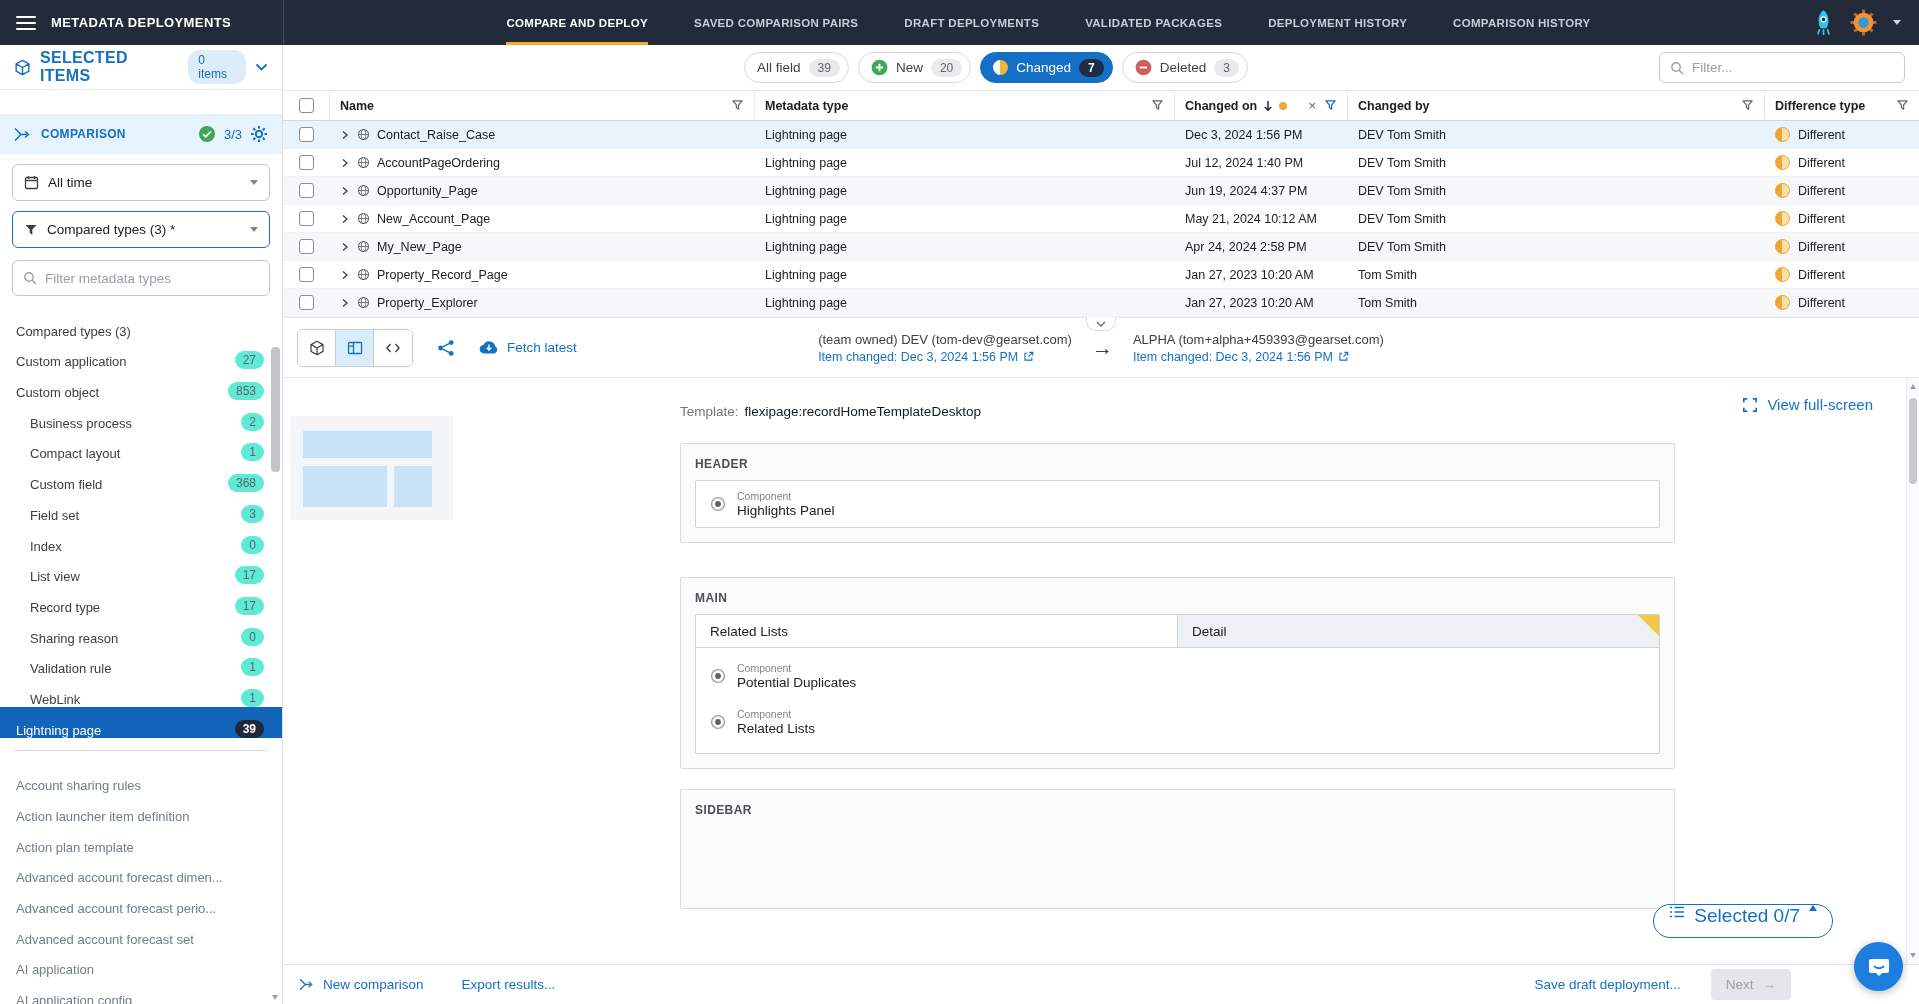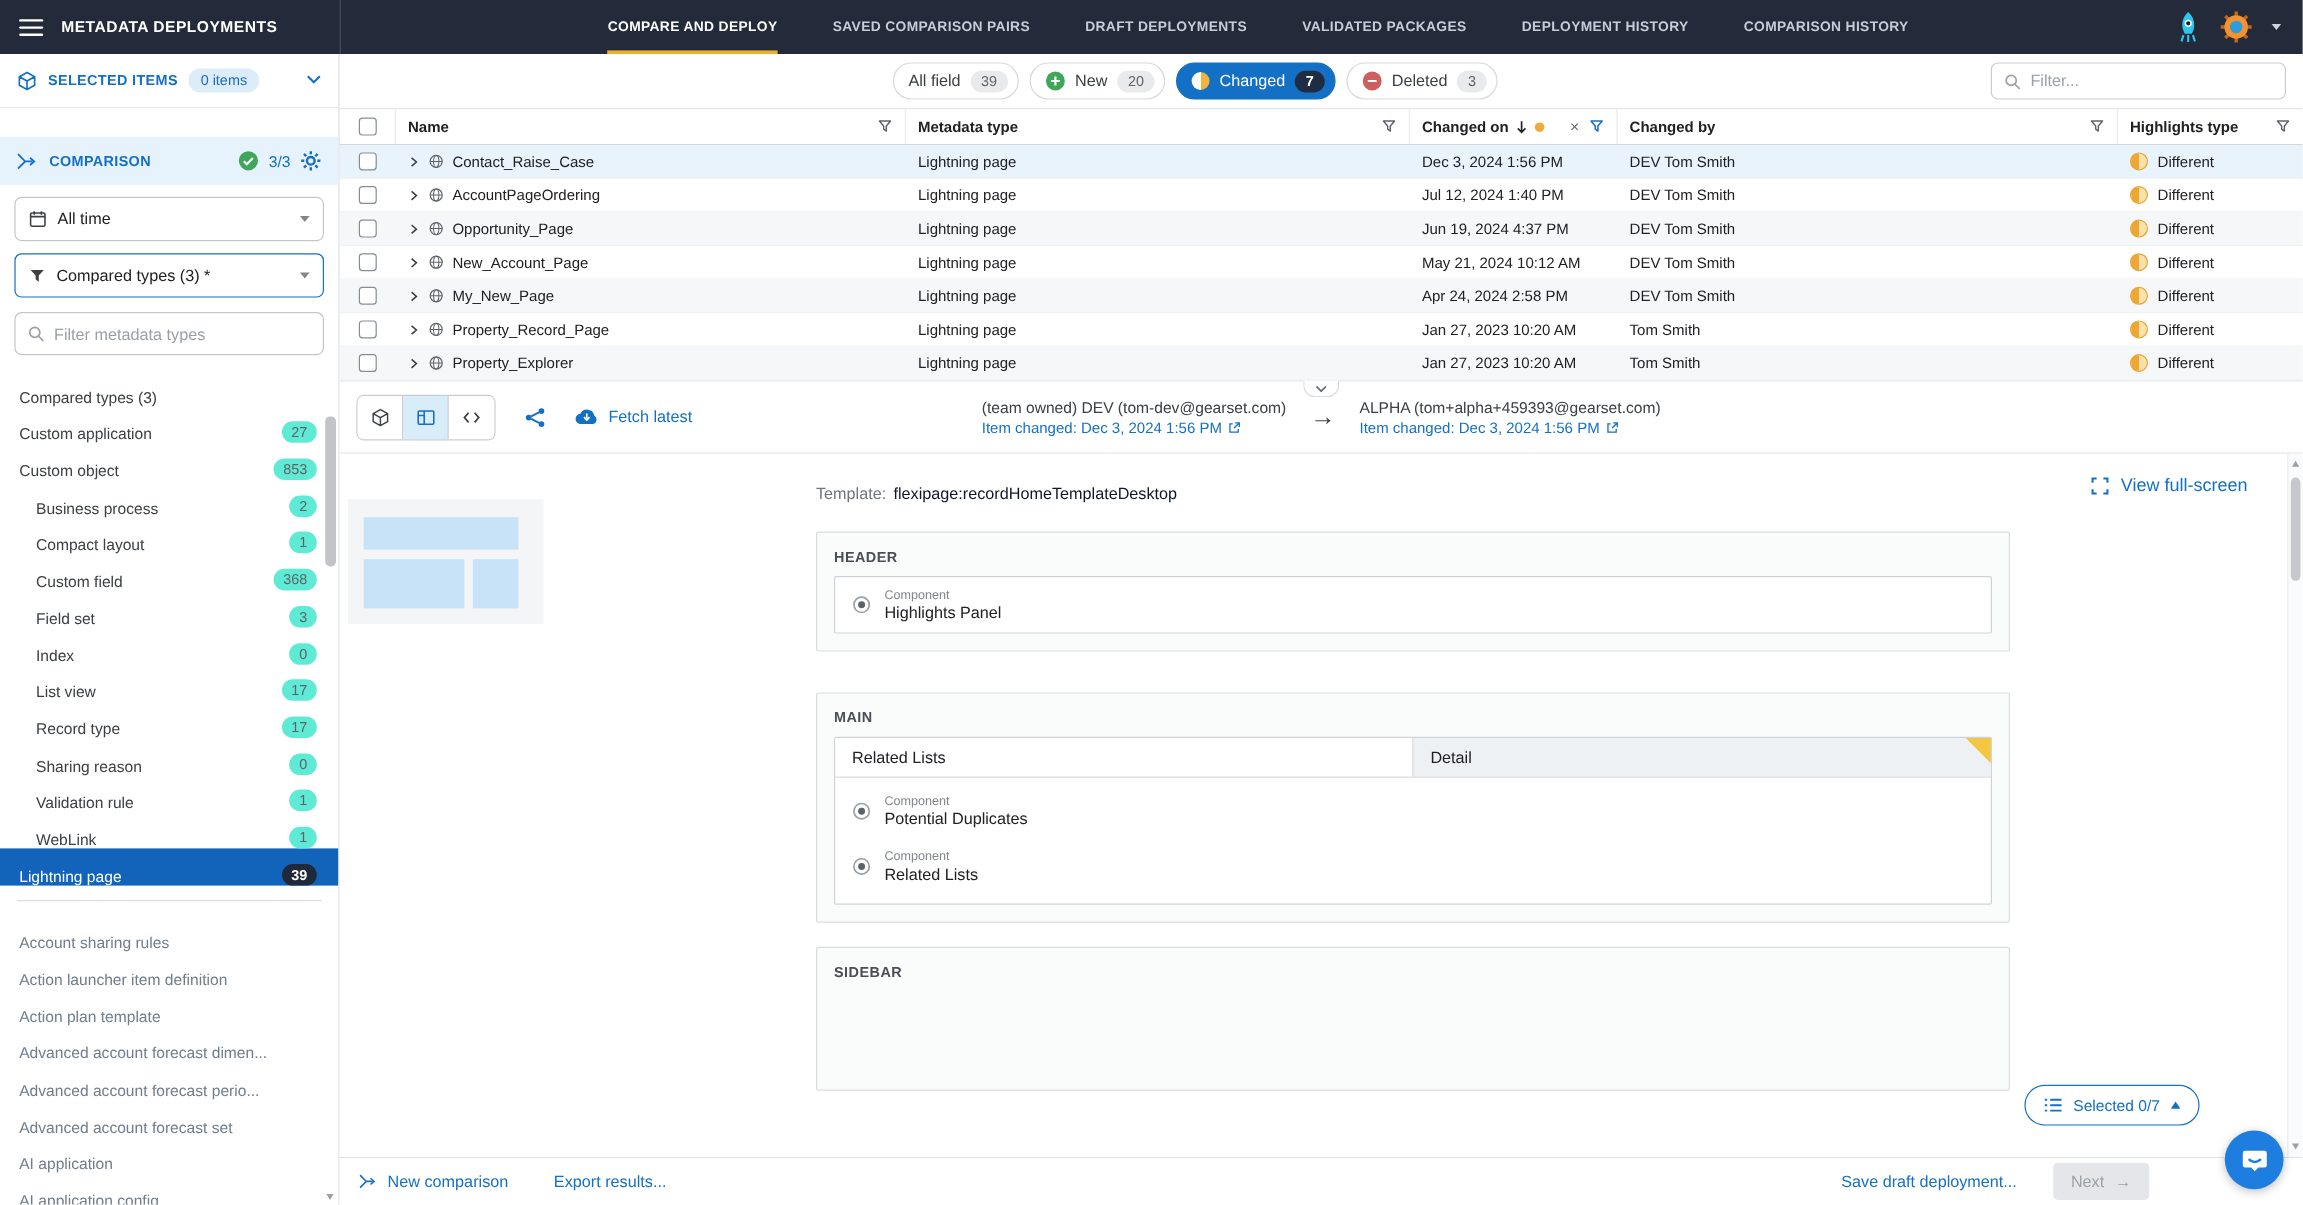--- a/index.html
+++ b/index.html
@@ -16,21 +16,21 @@
   .nav-divider { width:1px; background:#454c5c; }
   .nav-center { flex:1; display:flex; justify-content:center; gap:46px; }
   .nav-item { display:flex; align-items:center; font-size:11.5px; font-weight:bold; letter-spacing:.3px; color:#c7ccd6; cursor:pointer; border-bottom:3px solid transparent; padding-top:3px; }
   .nav-item.active { color:#fff; border-bottom-color:#edb02c; }
   .nav-right { display:flex; align-items:center; gap:14px; padding-right:18px; }
   .caret-down-sm { width:0; height:0; border-left:4px solid transparent; border-right:4px solid transparent; border-top:5px solid #cfd4dd; }
 
   
   .sidebar { position:absolute; left:0; top:45px; bottom:0; width:283px; background:#fff; border-right:1px solid #dcdfe3; overflow:hidden; }
   .sel-row { height:45px; display:flex; align-items:center; gap:9px; padding:0 14px; border-bottom:1px solid #e8eaec; }
-  .sel-label { color:#1470c4; font-size:12px; font-weight:bold; letter-spacing:.3px; }
+  .sel-label { color:#1470c4; font-size:16px; font-weight:bold; letter-spacing:.3px; }
   .items-pill { background:#dcecf9; color:#1a6bbd; font-size:12px; border-radius:12px; padding:3px 10px; }
   .sel-chevron { margin-left:auto; }
   .comparison-row { margin-top:24px; height:40px; background:#e6f2fc; display:flex; align-items:center; gap:9px; padding:0 14px; }
   .comparison-label { color:#1470c4; font-size:12px; font-weight:bold; letter-spacing:.3px; }
   .comp-right { margin-left:auto; display:flex; align-items:center; gap:8px; }
   .comp-progress { color:#1470c4; font-size:13px; }
   .side-ctl { margin:10px 12px 0; height:37px; border:1px solid #c3c7cc; border-radius:6px; display:flex; align-items:center; gap:9px; padding:0 11px; font-size:13.5px; color:#202124; cursor:pointer; background:#fff; }
   .side-ctl.focused { border:1.5px solid #1470c4; }
   .ctl-caret { margin-left:auto; width:0; height:0; border-left:4px solid transparent; border-right:4px solid transparent; border-top:5px solid #80868b; }
   .side-search { margin:12px 12px 0; height:36px; border:1px solid #c3c7cc; border-radius:6px; display:flex; align-items:center; gap:8px; padding:0 10px; background:#fff; }
@@ -120,21 +120,21 @@
   .comp-name { font-size:13.5px; color:#202124; }
   .panel-header { margin-top:24px; }
   .panel-main { margin-top:34px; }
   .tab-card { margin:0 14px 14px; border:1px solid #cfd3d7; background:#fff; position:relative; border-radius:2px; }
   .tabs { display:flex; border-bottom:1px solid #cfd3d7; height:33px; }
   .tab { flex:1; display:flex; align-items:center; padding:0 14px; font-size:13.5px; color:#202124; cursor:pointer; background:#eef1f3; }
   .tab.active { background:#fff; border-right:1px solid #cfd3d7; }
   .corner-flag { position:absolute; top:0; right:0; width:0; height:0; border-top:21px solid #f3c744; border-left:21px solid transparent; }
   .tab-body { padding:5px 0 8px; }
   .panel-sidebar { margin-top:20px; height:120px; }
-  .selected-btn { position:absolute; right:86px; bottom:26px; height:34px; border:1.5px solid #1470c4; border-radius:17px; background:#fff; color:#1470c4; font-size:13px; display:flex; align-items:center; gap:9px; padding:0 15px; cursor:pointer; }
+  .selected-btn { position:absolute; right:86px; bottom:26px; height:34px; border:1.5px solid #1470c4; border-radius:17px; background:#fff; color:#1470c4; font-size:19px; display:flex; gap:9px; padding:0 15px; cursor:pointer; }
   .caret-up { width:0; height:0; border-left:4.5px solid transparent; border-right:4.5px solid transparent; border-bottom:6px solid #1470c4; }
   .dscrollbar { position:absolute; right:0; top:0; bottom:0; width:13px; background:#fafbfc; border-left:1px solid #ececee; }
   .ds-up { position:absolute; top:6px; left:3px; width:0; height:0; border-left:3.5px solid transparent; border-right:3.5px solid transparent; border-bottom:5px solid #9aa0a6; }
   .ds-down { position:absolute; bottom:6px; left:3px; width:0; height:0; border-left:3.5px solid transparent; border-right:3.5px solid transparent; border-top:5px solid #9aa0a6; }
   .ds-thumb { position:absolute; top:20px; left:2px; width:8px; height:86px; background:#c6c8cb; border-radius:4px; }
 
   
   .footer { height:40px; border-top:1px solid #dfe2e5; display:flex; align-items:center; padding:0 128px 0 16px; background:#fff; }
   .foot-link { color:#1470c4; font-size:13.5px; display:flex; align-items:center; gap:8px; cursor:pointer; }
   .export { margin-left:38px; }
@@ -436,21 +436,21 @@
       <div class="th c4">
         <span>Changed by</span>
         <span class="spacer"></span>
         <span style="display:flex">
           <svg width="13" height="13" viewBox="0 0 14 14">
               <path d="M2 2h10L8.2 6.4V11L5.8 9.2V6.4L2 2z" fill="none" stroke="#5f6368" stroke-width="1.3" stroke-linejoin="round"></path>
             </svg>
         </span>
       </div>
       <div class="th c5">
-        <span>Highlights type</span>
+        <span>Difference type</span>
         <span class="spacer"></span>
         <span style="display:flex">
           <svg width="13" height="13" viewBox="0 0 14 14">
               <path d="M2 2h10L8.2 6.4V11L5.8 9.2V6.4L2 2z" fill="none" stroke="#5f6368" stroke-width="1.3" stroke-linejoin="round"></path>
             </svg>
         </span>
       </div>
     </div>
 
     <div class="tbody" id="table-body">

